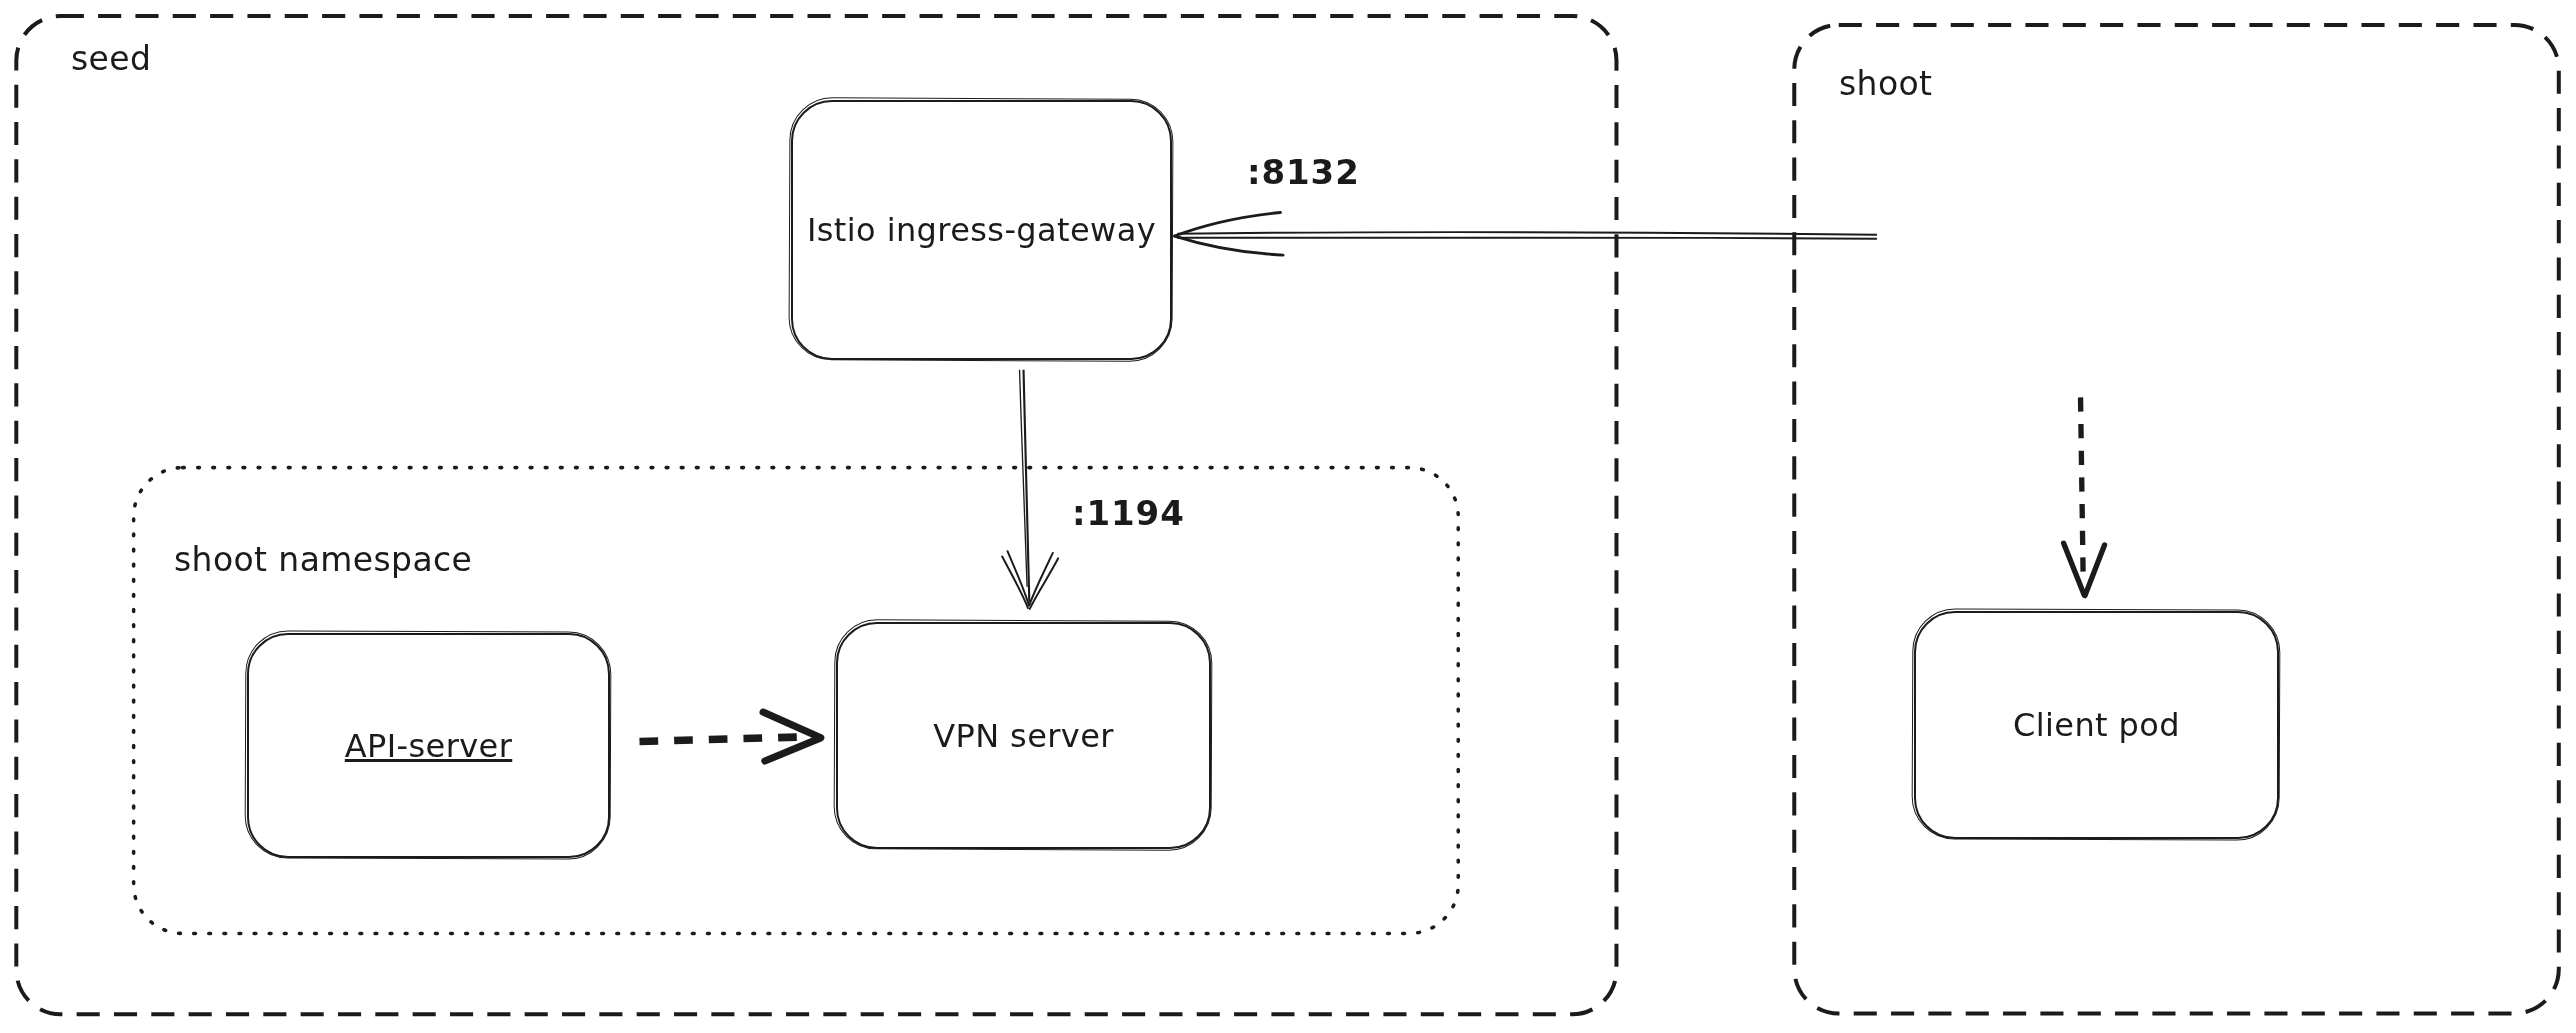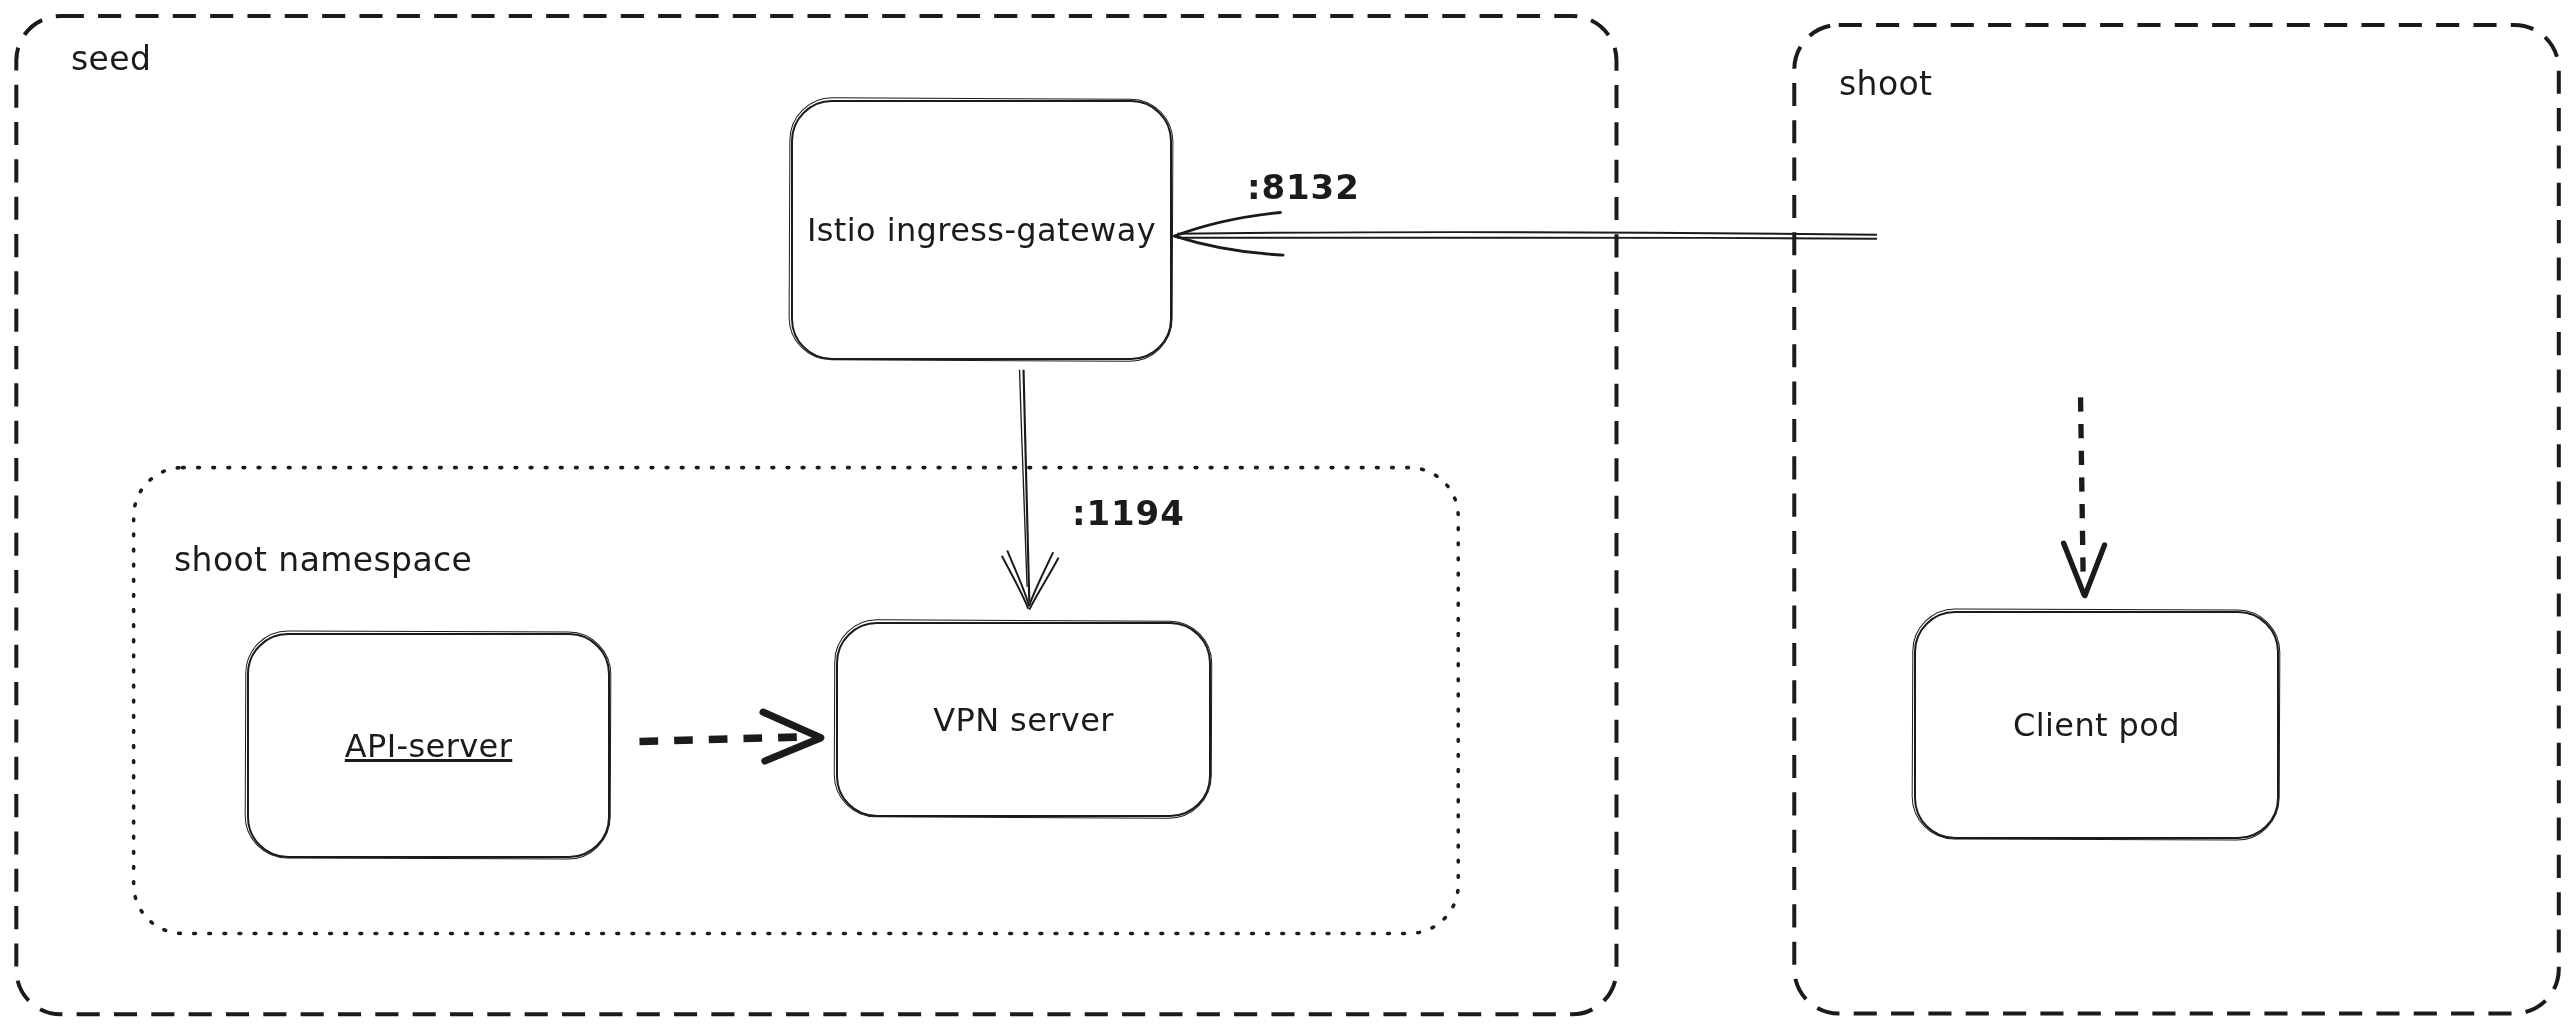--- a/index.html
+++ b/index.html
@@ -47,21 +47,21 @@
   }
   .node-label {
     font-size: 32px;
     letter-spacing: 0.4px;
     white-space: nowrap;
   }
   #node-istio   { left: 791px;  top: 100px; width: 381px; height: 260px; }
   #node-vpn-client { left: 1874px; top: 135px; width: 426px; height: 240px;
                      justify-content: flex-start; padding-left: 64px; }
   #node-api-server { left: 247px;  top: 633px; width: 363px; height: 225px; text-decoration: underline; }
-  #node-vpn-server { left: 836px;  top: 622px; width: 375px; height: 195px; }
+  #node-vpn-server { left: 836px;  top: 622px; width: 375px; height: 227px; }
   #node-client-pod { left: 1914px; top: 611px; width: 365px; height: 228px; }
 
   
   .container-label {
     position: absolute;
     font-size: 33px;
     letter-spacing: 0.4px;
     white-space: nowrap;
   }
   #label-seed  { left: 71px;   top: 39px; }
@@ -69,21 +69,21 @@
   #label-shoot-namespace { left: 174px; top: 503px; margin-top: 37px; }
 
   
   .edge-label {
     position: absolute;
     font-size: 34px;
     font-weight: bold;
     letter-spacing: 0.9px;
     white-space: nowrap;
   }
-  #edge-label-8132 { left: 1247px; top: 167px; }
+  #edge-label-8132 { left: 1247px; top: 152px; }
   #edge-label-1194 { left: 1072px; top: 493px; }
 </style>
 </head>
 <body>
 
 <div class="canvas">
 
   <svg class="layer" viewBox="0 0 2897 1162">
     <g fill="none" stroke="#1b1b1b">
 

